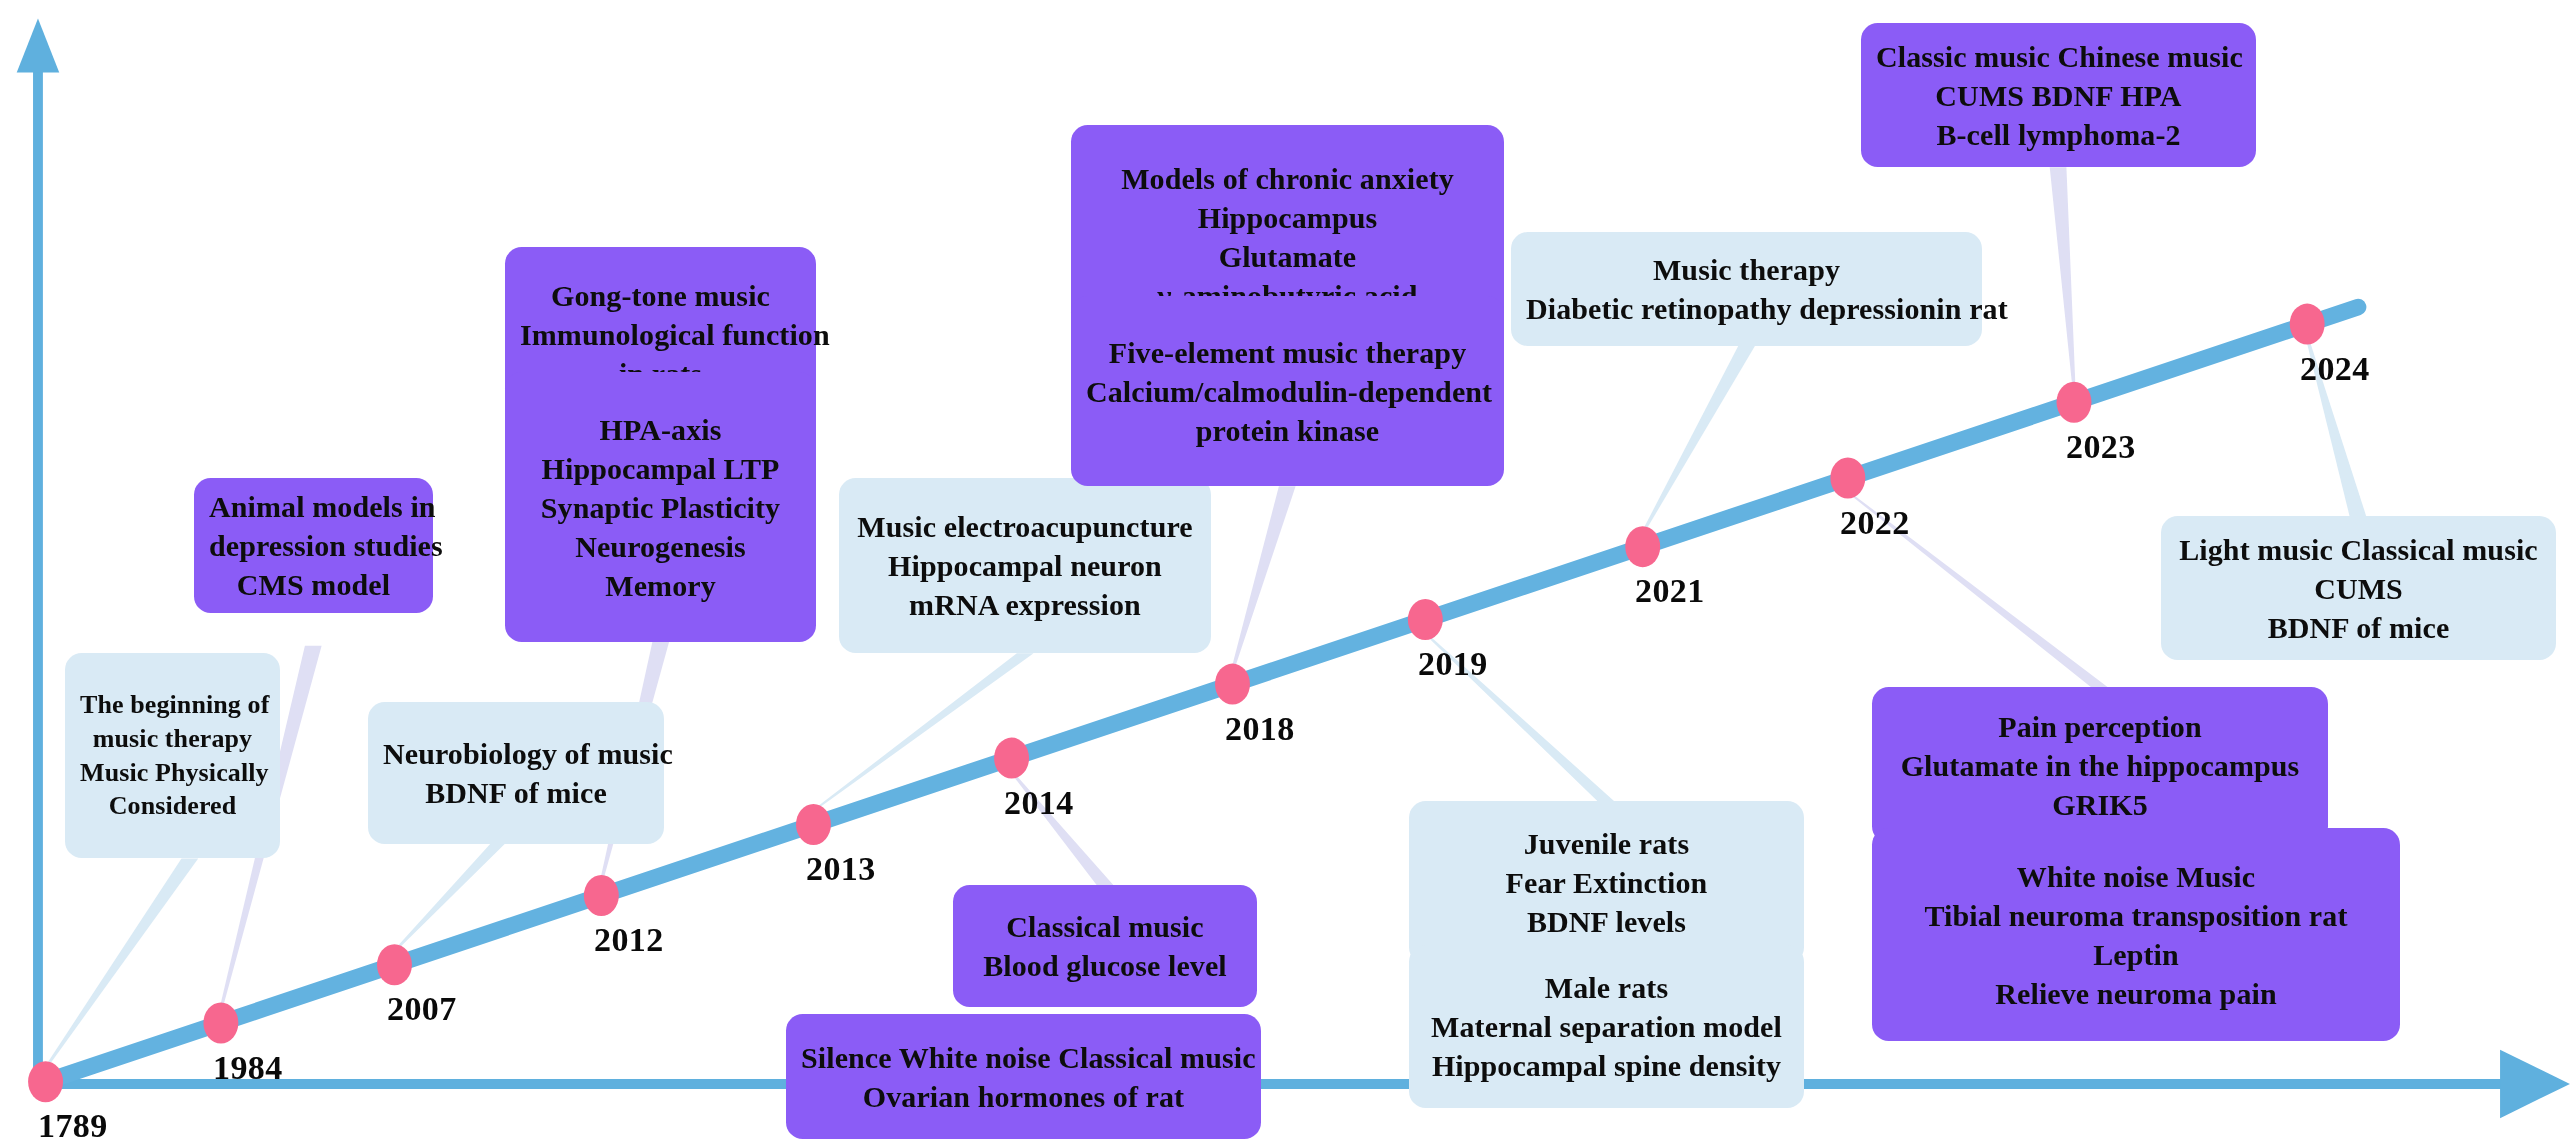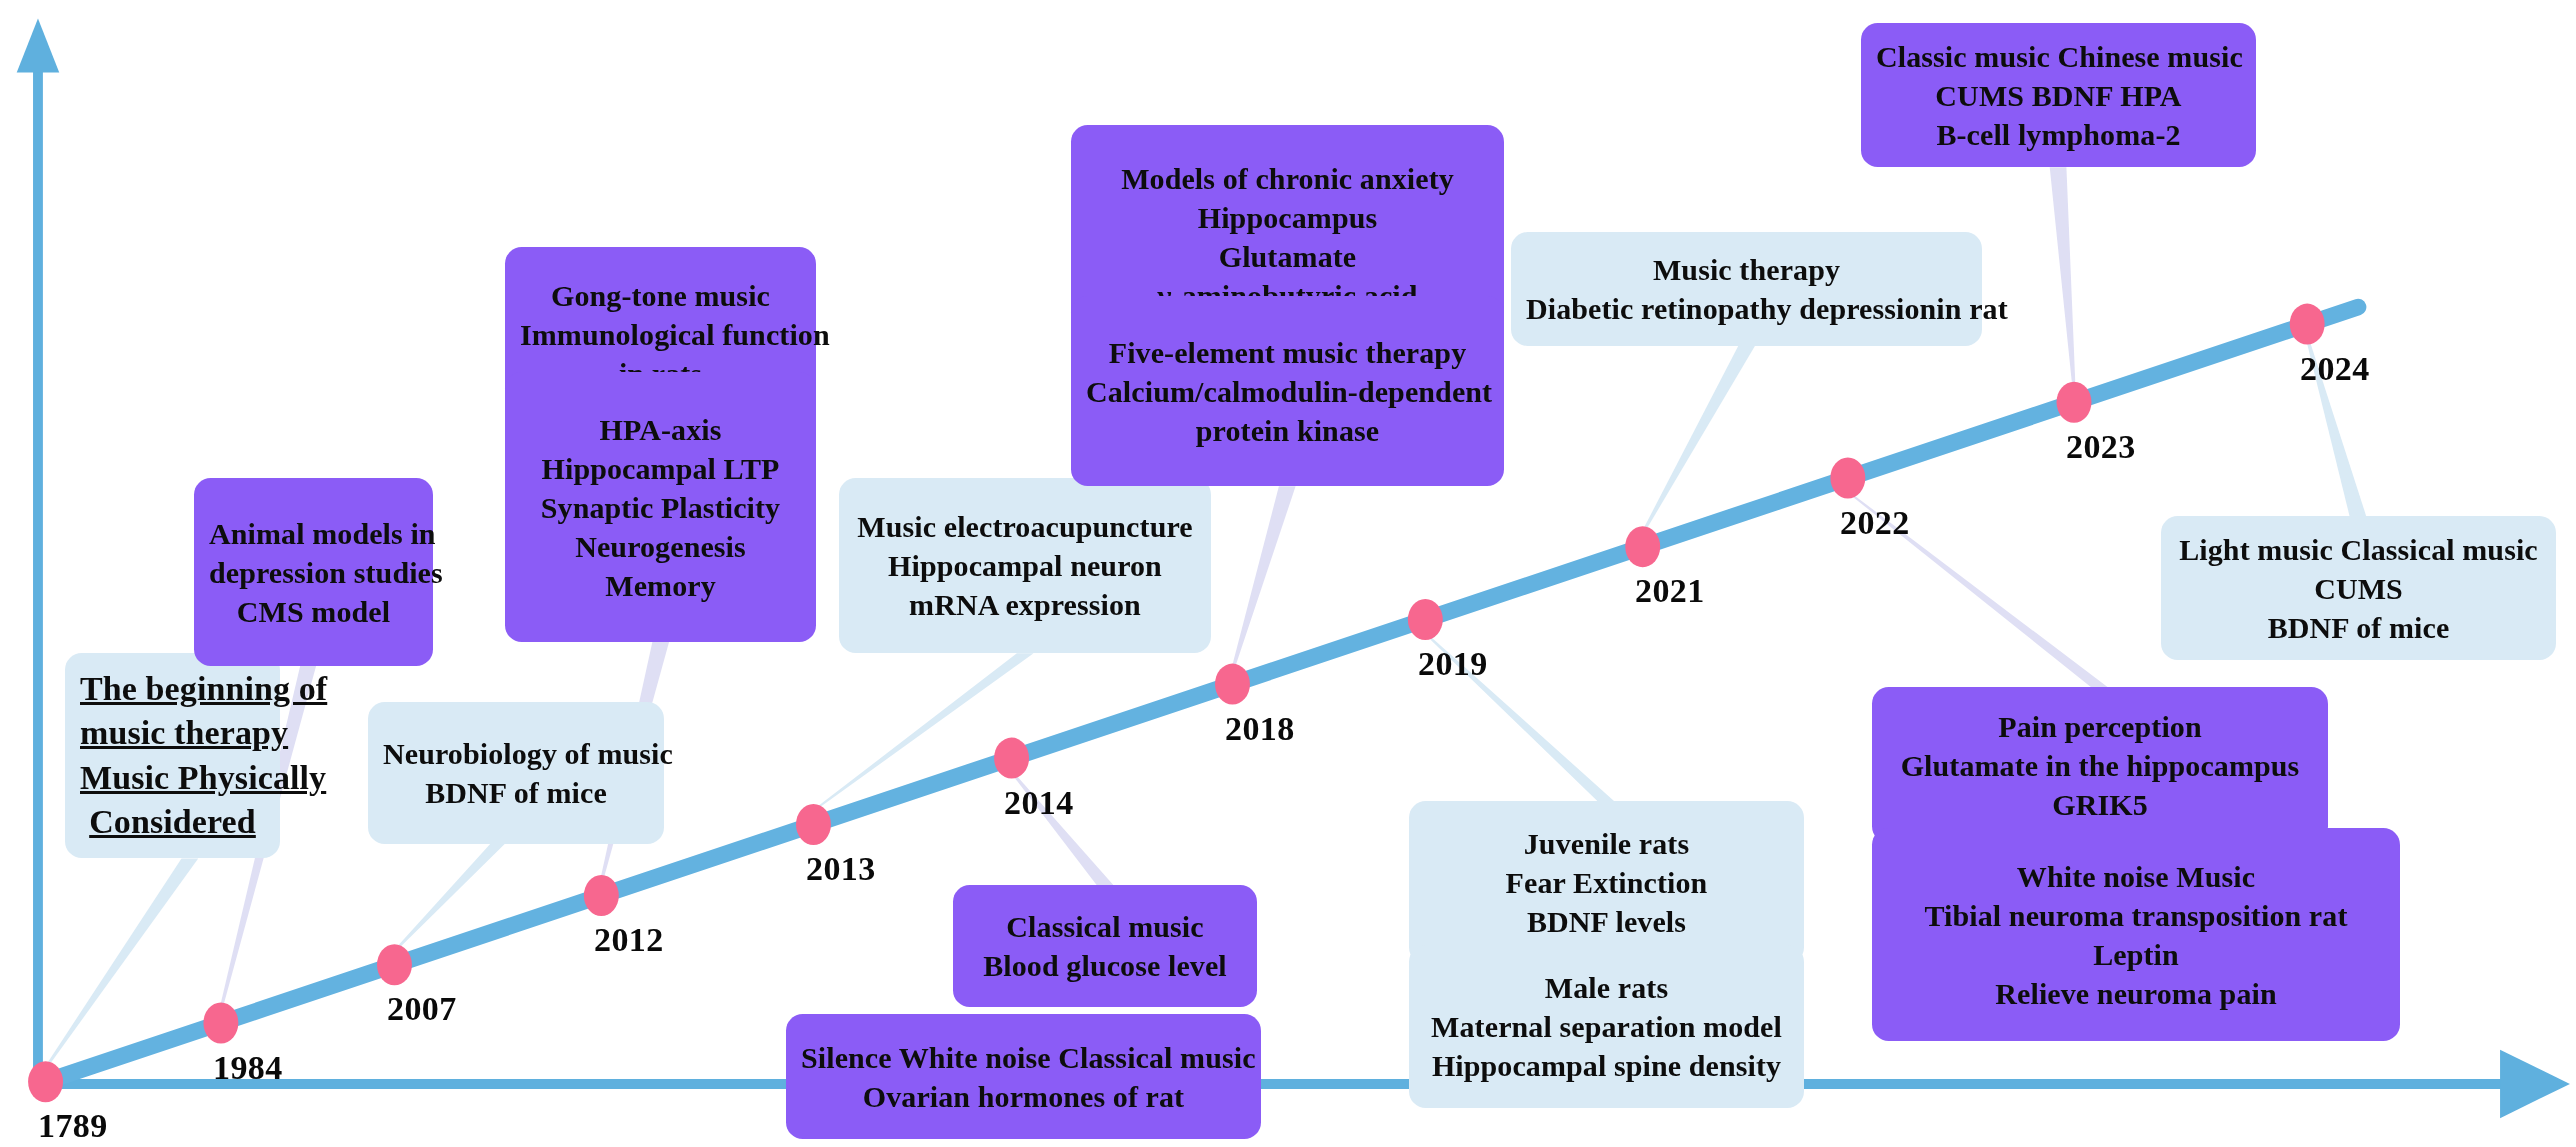--- a/index.html
+++ b/index.html
@@ -88,29 +88,29 @@
         <ellipse cx="1622.8828395348837" cy="900.472743407034" rx="23" ry="27" fill="#f7678f"></ellipse>
         <ellipse cx="1876.8224441860466" cy="815.4092305189597" rx="23" ry="27" fill="#f7678f"></ellipse>
         <ellipse cx="2163.0816348837207" cy="719.5194523542217" rx="23" ry="27" fill="#f7678f"></ellipse>
         <ellipse cx="2433.1810325581396" cy="629.0428068278153" rx="23" ry="27" fill="#f7678f"></ellipse>
         <ellipse cx="2730.9829325581395" cy="529.2865053499828" rx="23" ry="27" fill="#f7678f"></ellipse>
         <ellipse cx="3038.019" cy="426.43698522167495" rx="23" ry="27" fill="#f7678f"></ellipse>
       </g>
   </svg>
 
   <div id="boxes-layer">
-      <div class="box blue" style="left: 65px; top: 653px; width: 215px; height: 205px; font-size: 34px; text-decoration: underline;">
+      <div class="box blue" style="left: 65px; top: 653px; width: 215px; height: 205px; font-size: 26px;">
         <div class="lines">
           <span class="ln">The beginning of</span>
           <span class="ln">music therapy</span>
           <span class="ln">Music Physically</span>
           <span class="ln">Considered</span>
         </div>
       </div>
-      <div class="box purple" style="left: 194px; top: 478px; width: 239px; height: 188px; font-size: 30px;">
+      <div class="box purple" style="left: 194px; top: 478px; width: 239px; height: 135px; font-size: 30px;">
         <div class="lines">
           <span class="ln">Animal models in</span>
           <span class="ln">depression studies</span>
           <span class="ln">CMS model</span>
         </div>
       </div>
       <div class="box blue" style="left: 368px; top: 702px; width: 296px; height: 142px; font-size: 30px;">
         <div class="lines">
           <span class="ln">Neurobiology of music</span>
           <span class="ln">BDNF of mice</span>

